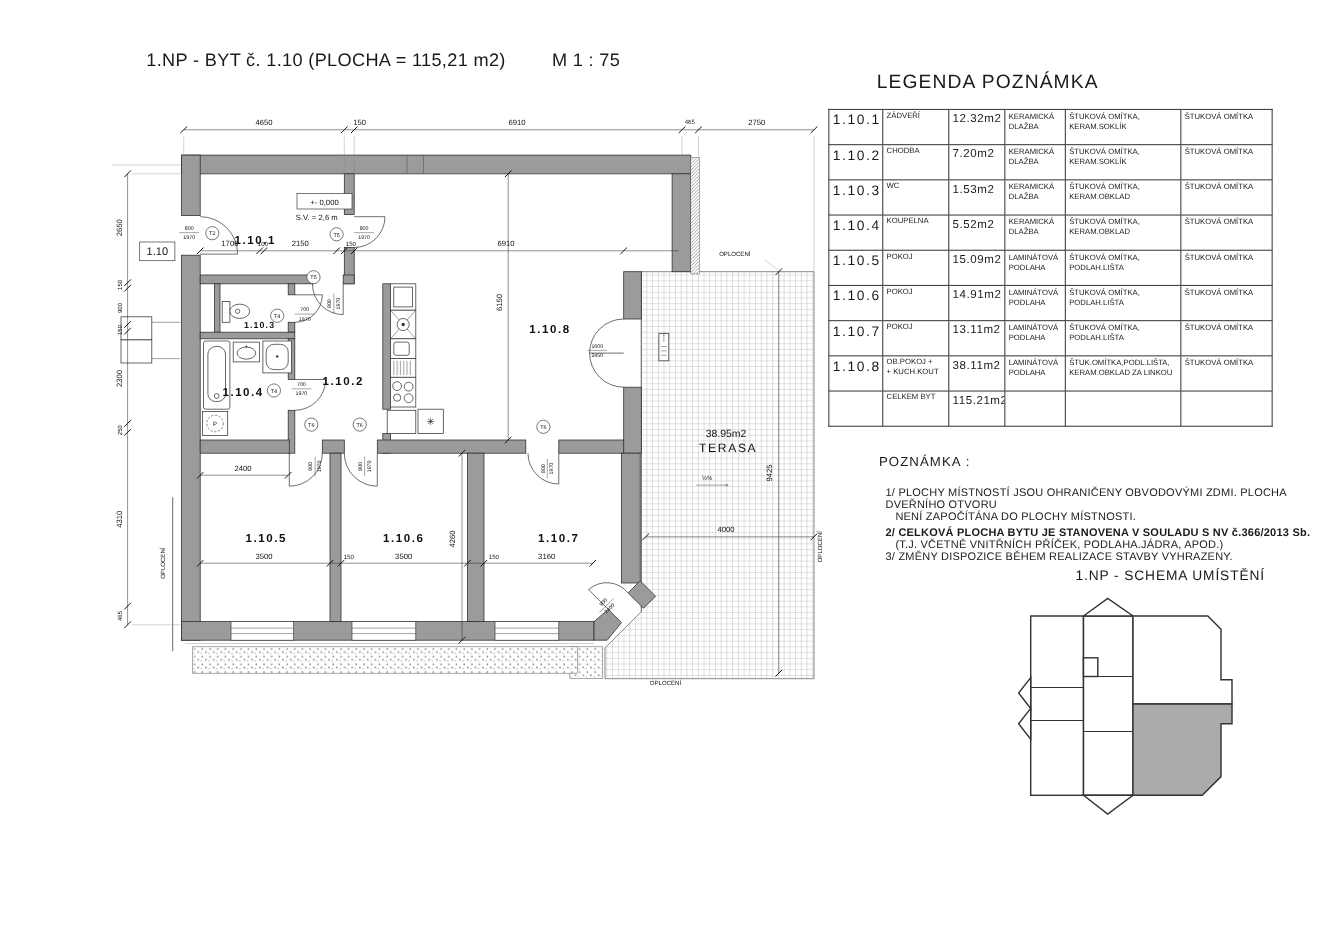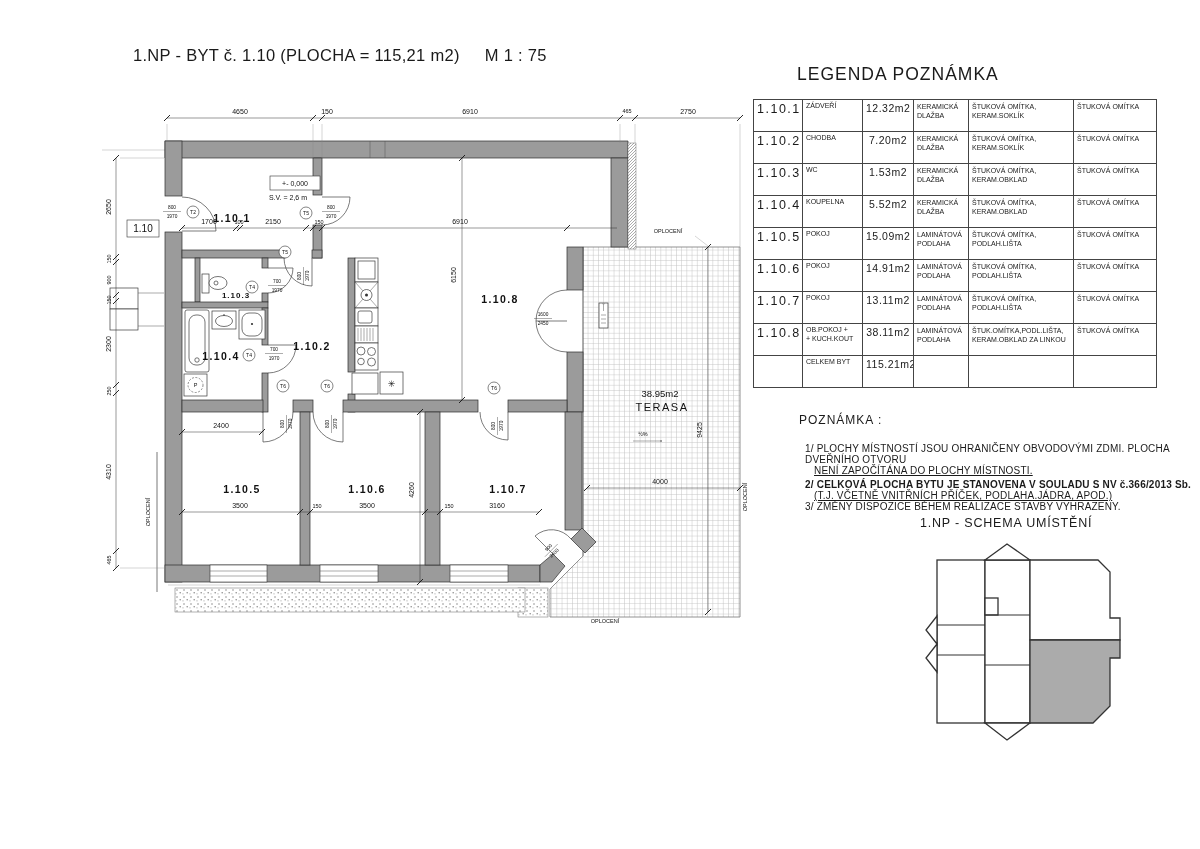--- a/index.html
+++ b/index.html
@@ -1,36 +1,36 @@
 <!DOCTYPE html>
 <html><head>
 <meta charset="utf-8">
 <style>
   html,body{margin:0;padding:0;background:#e8e8e8;}
   #canvas{position:relative;width:1200px;height:849px;background:#ffffff;overflow:hidden;
           font-family:"Liberation Sans",sans-serif;color:#1a1a1a;}
   
-  #hdr{position:absolute;left:133px;top:46px;display:flex;gap:25px;
+  #hdr{position:absolute;left:133px;top:46px;display:flex;gap:42px;
        font-size:16.5px;letter-spacing:.3px;white-space:nowrap;}
   
   #legend-title{position:absolute;left:797px;top:64px;font-size:17.5px;letter-spacing:1px;}
   #legend{position:absolute;left:753px;top:99px;border-collapse:collapse;table-layout:fixed;width:403px;}
   #legend td{border:1px solid #444;padding:2px 3px;vertical-align:top;overflow:hidden;}
   #legend tr{height:32px;}
   td.c-id{font-size:12.5px;letter-spacing:1.5px;vertical-align:middle;padding-left:4px;}
   td.c-name{font-size:7px;line-height:8.5px;}
-  td.c-area{font-size:10.5px;vertical-align:bottom;text-align:center;padding-bottom:4px;letter-spacing:.5px;}
+  td.c-area{font-size:10.5px;vertical-align:bottom;text-align:left;padding-bottom:4px;letter-spacing:.5px;}
   td.c-sm{font-size:7px;line-height:9px;}
   
   #notes-title{position:absolute;left:799px;top:413px;font-size:12px;letter-spacing:1px;}
   #notes{position:absolute;left:805px;top:443px;font-size:10px;line-height:11px;letter-spacing:.2px;}
-  .note-ind{padding-left:9px;text-decoration:underline;}
+  .note-ind{padding-left:9px;}
   .note-gap{margin-top:3px;font-weight:bold;}
   
-  #schema-title{position:absolute;left:920px;top:516px;width:230px;text-align:left;
+  #schema-title{position:absolute;left:920px;top:516px;width:230px;text-align:right;
                 font-size:12.5px;letter-spacing:.8px;}
   
   svg text{font-family:"Liberation Sans",sans-serif;fill:#111;}
   .wall{fill:#9b9b9b;stroke:#2d2d2d;stroke-width:.7;}
   .whitefill{fill:#fff;stroke:#333;stroke-width:.6;}
   .fix{fill:#fff;stroke:#3a3a3a;stroke-width:.7;}
   .arc{fill:none;stroke:#444;stroke-width:.7;}
   .dim{stroke:#333;stroke-width:.5;}
   .tick{stroke:#111;stroke-width:.9;}
   .wit{stroke:#888;stroke-width:.35;}

